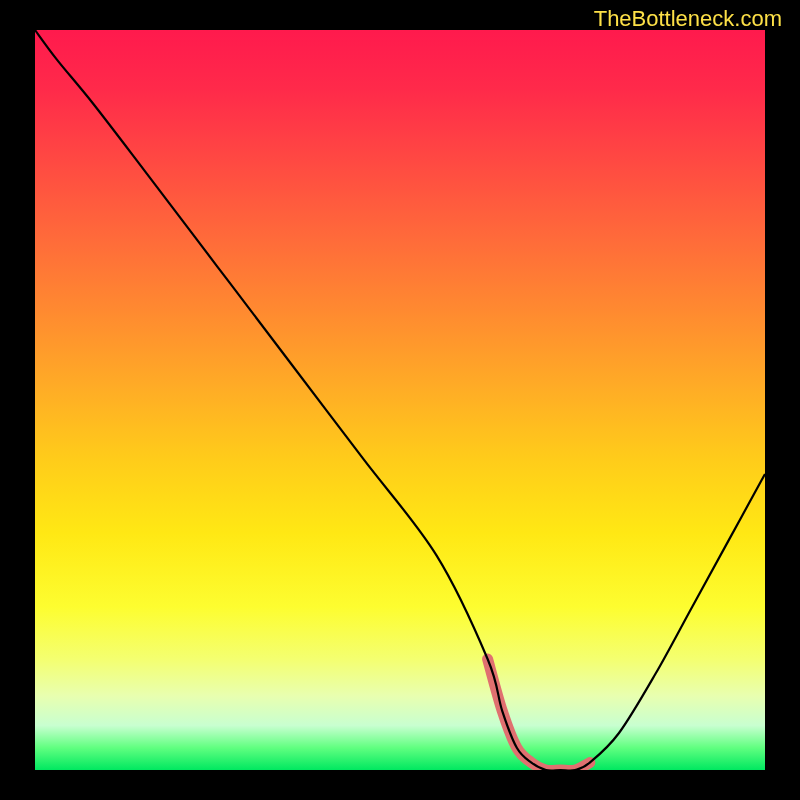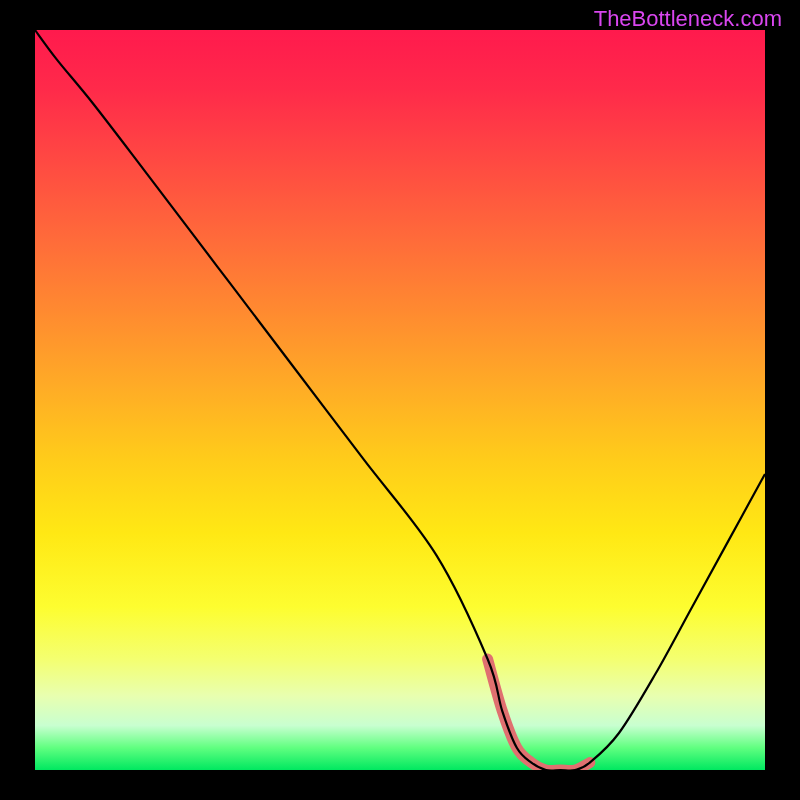--- a/index.html
+++ b/index.html
@@ -7,21 +7,21 @@
     width: 800px;
     height: 800px;
     background: #000;
     position: relative;
     font-family: Arial, sans-serif;
   }
   .watermark {
     position: absolute;
     top: 6px;
     right: 18px;
-    color: #d946ef;
+    color: #fde047;
     font-size: 22px;
     font-weight: 500;
     z-index: 10;
   }
   .plot-area {
     position: absolute;
     left: 35px;
     top: 30px;
     width: 730px;
     height: 740px;

